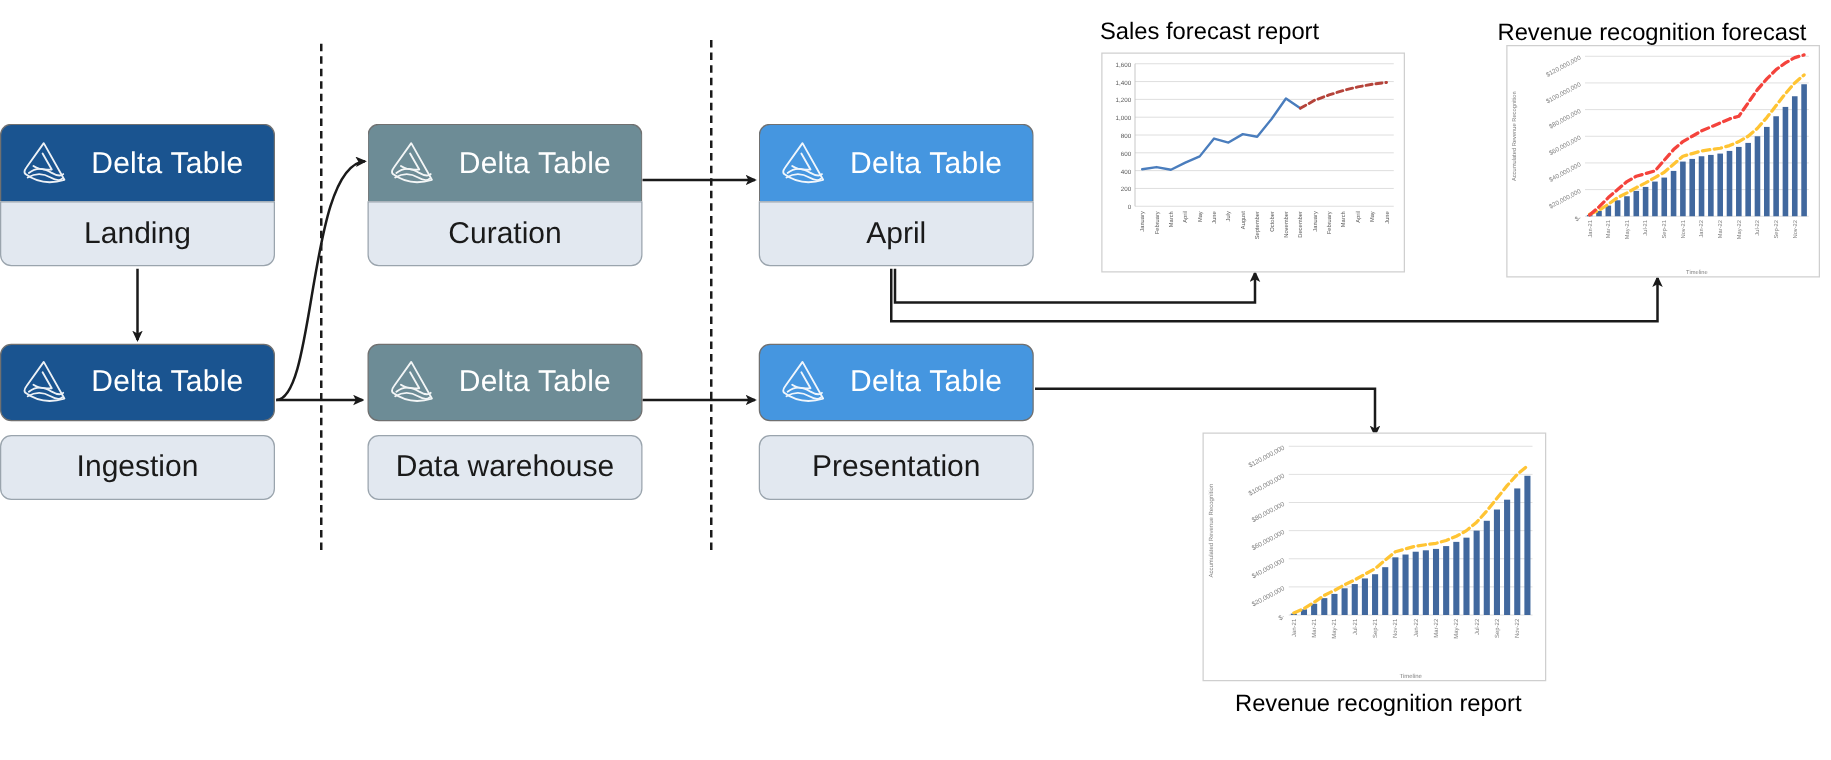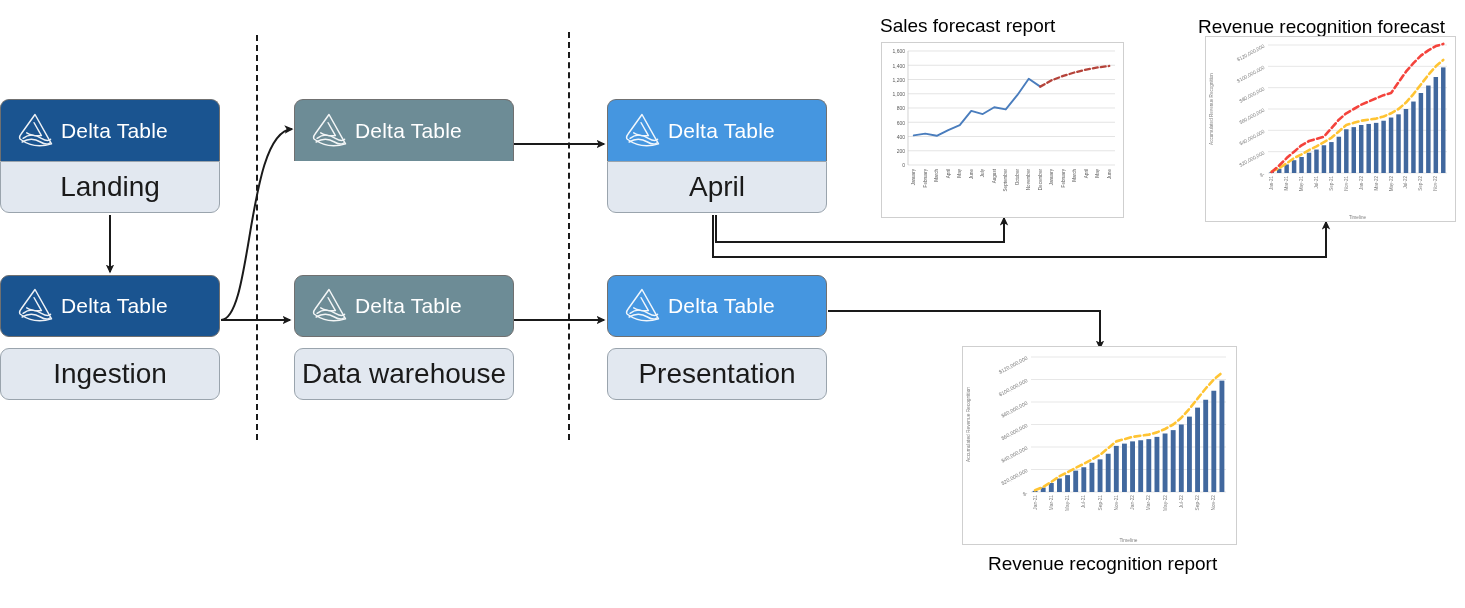--- a/index.html
+++ b/index.html
@@ -7,27 +7,27 @@
        font-family:"Liberation Sans","DejaVu Sans",sans-serif;color:#1a1a1a;}
   .canvas{position:absolute;left:0;top:0;width:1465px;height:608px;}
 
   
   .divider{position:absolute;width:0;border-left:2px dashed #1a1a1a;}
 
   
   .node{position:absolute;width:220px;}
   .node .head{
     height:62px;border-radius:9px 9px 0 0;border:1px solid #707070;
-    border-bottom:none;display:flex;align-items:center;gap:4px;
+    border-bottom:none;display:flex;align-items:center;gap:16px;
     padding-left:12px;box-sizing:border-box;color:#ffffff;
-    font-size:21px;letter-spacing:.2px;}
+    font-size:24px;letter-spacing:.2px;}
   .node .body{
     height:52px;border-radius:0 0 9px 9px;border:1px solid #9aa4ad;
     background:#e2e8f0;display:flex;align-items:center;justify-content:center;
-    box-sizing:border-box;font-size:28px;color:#1a1a1a;}
+    box-sizing:border-box;font-size:24px;color:#1a1a1a;}
   .node.sep .head{border-radius:9px;border-bottom:1px solid #707070;}
   .node.sep .body{border-radius:9px;margin-top:11px;}
   .logo{width:44px;height:44px;flex:0 0 44px;display:block;}
 
   .c-dark  .head{background:#1a5490;}
   .c-teal  .head{background:#6d8c96;}
   .c-light .head{background:#4596e0;}
 
   
   .chartbox{position:absolute;background:#ffffff;border:1px solid #cfcfcf;
@@ -109,20 +109,21 @@
       <svg class="logo" viewBox="0 0 48 48">
         <g fill="none" stroke="#ffffff" stroke-width="1.6" stroke-linecap="round" stroke-linejoin="round" opacity=".92">
           <path d="M24,6 L42,38 Q23,44 8,33 Q6,31 9,27 Z"></path>
           <path d="M23,15 L31,29 Q21,30 15,26"></path>
           <path d="M11,32 Q20,25 31,32 Q38,36 41,33"></path>
           <path d="M10,36 Q20,30 30,36 Q37,40 40,37"></path>
         </g>
       </svg>
       <span>Delta Table</span>
     </div>
+    <div class="body">Curation</div>
   </div>
 
   <div class="node c-teal sep" style="left:294px;top:275px;">
     <div class="head">
       <svg class="logo" viewBox="0 0 48 48">
         <g fill="none" stroke="#ffffff" stroke-width="1.6" stroke-linecap="round" stroke-linejoin="round" opacity=".92">
           <path d="M24,6 L42,38 Q23,44 8,33 Q6,31 9,27 Z"></path>
           <path d="M23,15 L31,29 Q21,30 15,26"></path>
           <path d="M11,32 Q20,25 31,32 Q38,36 41,33"></path>
           <path d="M10,36 Q20,30 30,36 Q37,40 40,37"></path>

